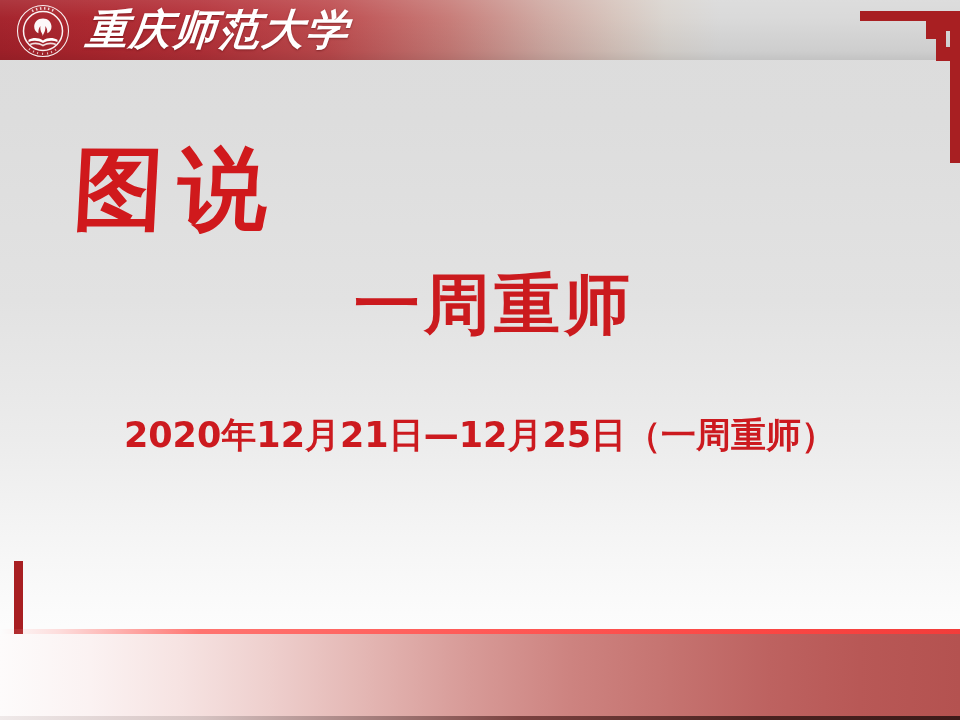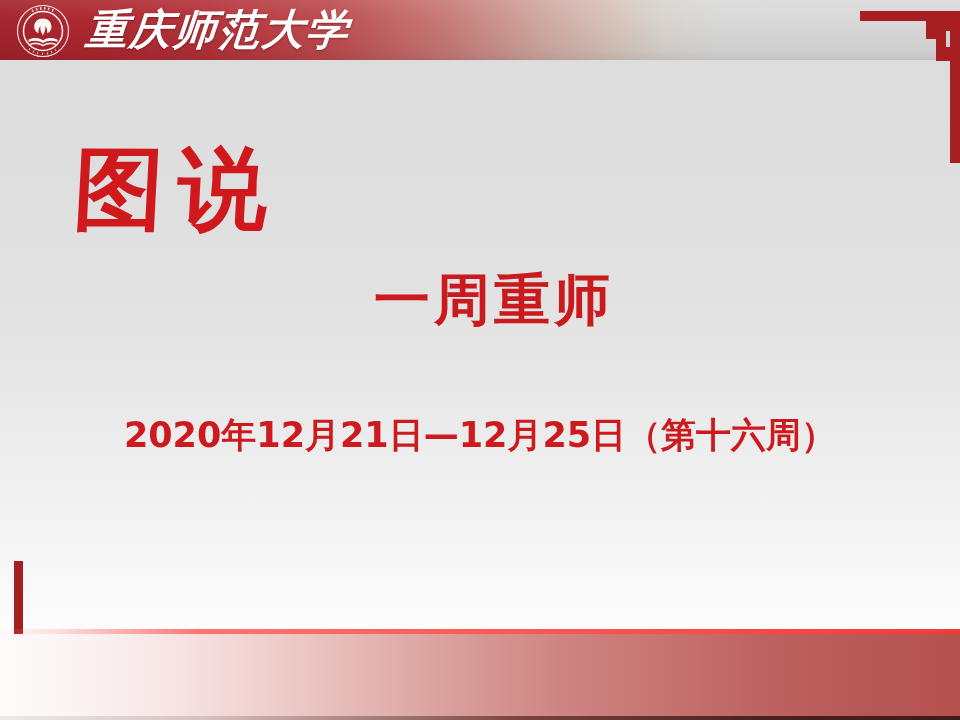--- a/index.html
+++ b/index.html
@@ -120,21 +120,21 @@
   .title-sub {
     position: absolute;
     left: 0;
     top: 272px;
     width: 960px;
     text-align: center;
     padding-left: 28px;
     box-sizing: border-box;
     color: #cb1a1e;
     font-family: "DejaVu Sans", "Liberation Sans", sans-serif;
-    font-size: 56px;
+    font-size: 66px;
     font-weight: 700;
     line-height: 1;
     letter-spacing: 4px;
     white-space: nowrap;
   }
 
   .title-date {
     position: absolute;
     left: 0;
     top: 414px;
@@ -289,19 +289,19 @@
 
         <rect x="40" y="149" width="72" height="9"></rect>
       </g>
     </svg>
   </div>
 
   <div class="title-main">图说</div>
 
   <div class="title-sub">一周重师</div>
 
-  <div class="title-date">2020年12月21日—12月25日（第十六周）</div>
+  <div class="title-date">2020年12月21日—12月25日（一周重师）</div>
 
   <div class="bottom-rule"></div>
   <div class="bottom-band"></div>
   <div class="bottom-edge"></div>
 
 </div>
 
 </body></html>

